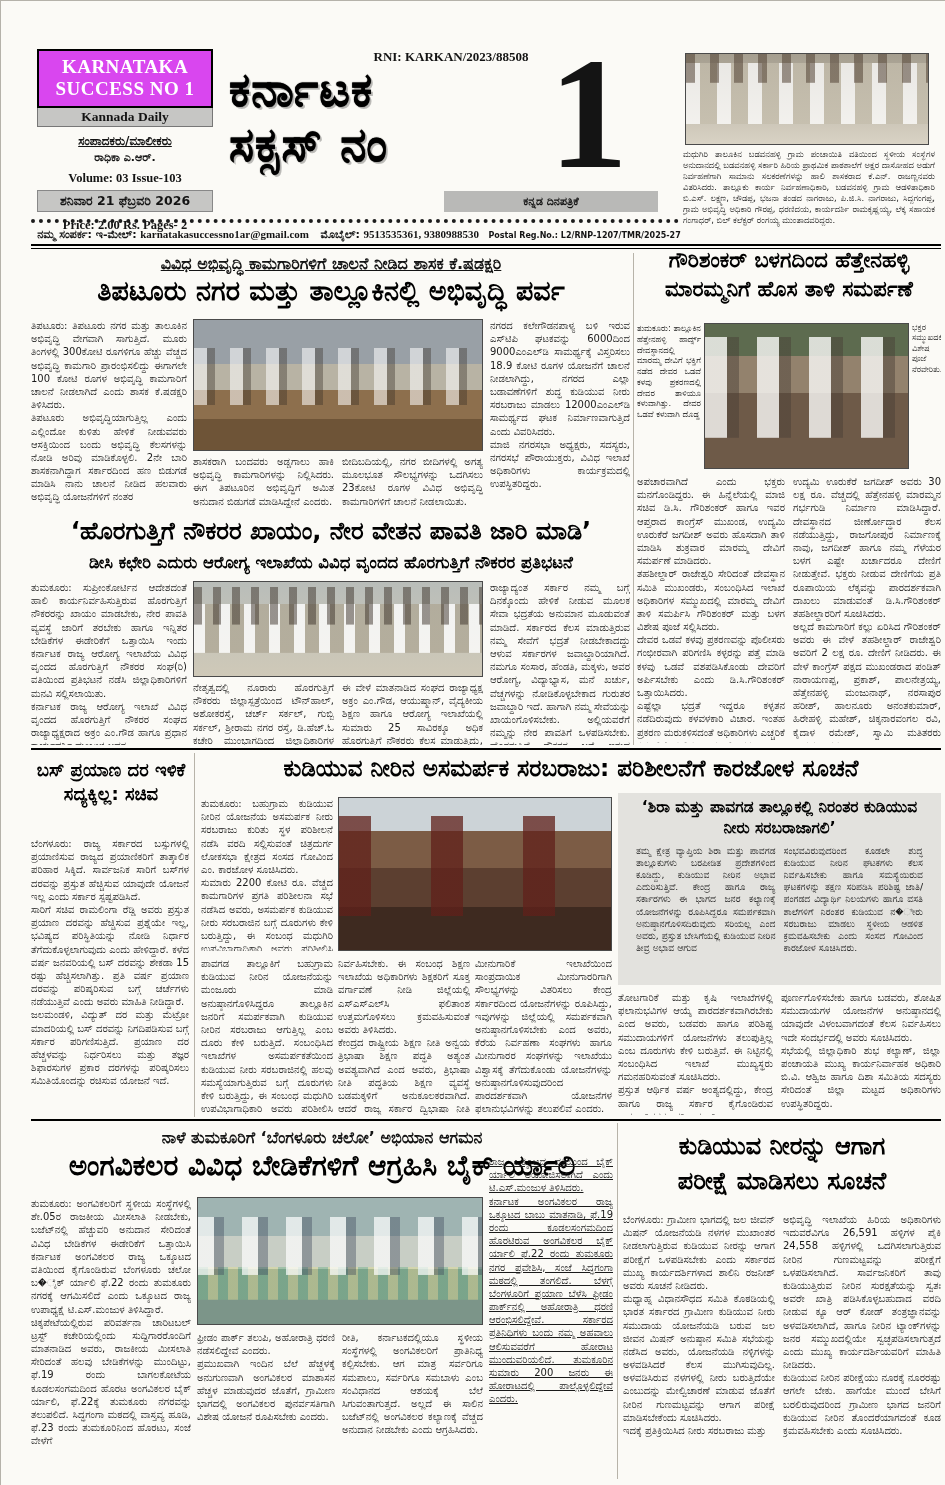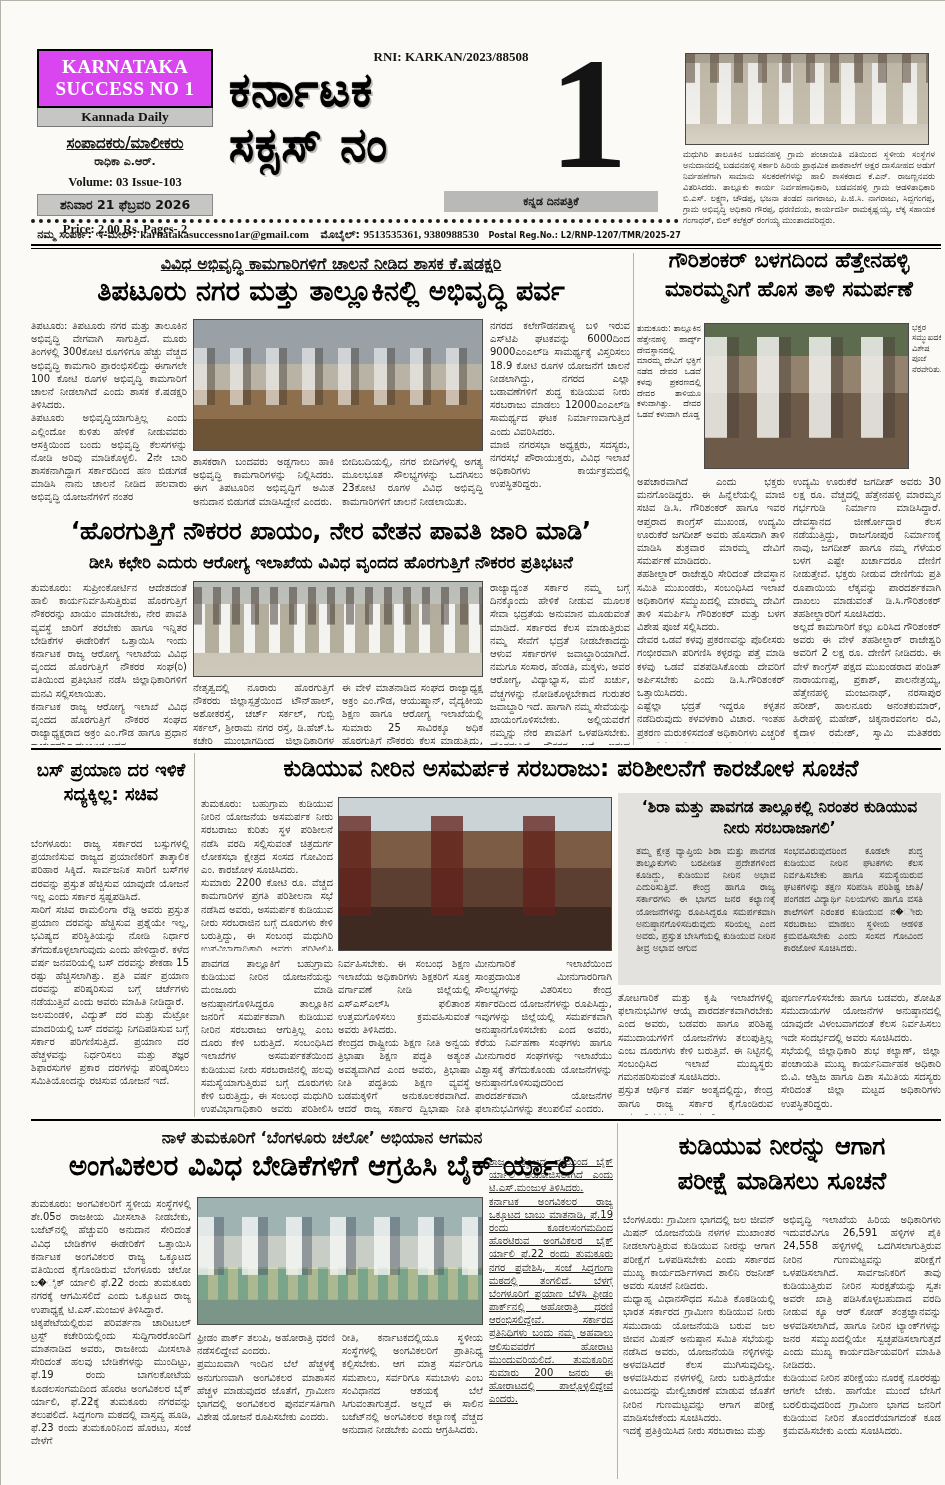--- a/index.html
+++ b/index.html
@@ -50,21 +50,21 @@
 <body>
 
 <div class="page">
 
   <div class="abs" style="left:36px;top:48px;width:176px;">
     <div class="blackbox c serif" style="padding:5px 2px 6px;border:2px solid #000;">
       <div style="font-size:19px;font-weight:bold;letter-spacing:.5px;">KARNATAKA</div>
       <div style="font-size:19px;font-weight:bold;letter-spacing:.5px;">SUCCESS NO 1</div>
     </div>
     <div class="grayband c serif b" style="font-size:13.5px;padding:1px 0;border:1px solid #777;border-top:none;">Kannada Daily</div>
-    <div class="c b" style="font-size:15px;margin-top:7px;text-decoration:underline;">ಸಂಪಾದಕರು/ಮಾಲೀಕರು</div>
+    <div class="c b" style="font-size:12px;margin-top:7px;text-decoration:underline;">ಸಂಪಾದಕರು/ಮಾಲೀಕರು</div>
     <div class="c b" style="font-size:11px;margin-top:3px;">ರಾಧಿಕಾ ಎ.ಆರ್.</div>
     <div class="c serif b" style="font-size:12.5px;margin-top:7px;">Volume: 03  Issue-103</div>
     <div class="grayband c b" style="font-size:12.5px;margin-top:4px;padding:2px 0;border:1px solid #888;">ಶನಿವಾರ 21 ಫೆಬ್ರವರಿ 2026</div>
     <div class="c serif b" style="font-size:12.5px;margin-top:6px;">Price:  2.00 Rs.   Pages- 2</div>
   </div>
 
   <div class="abs c serif b" style="left:300px;top:48px;width:300px;font-size:13px;">RNI: KARKAN/2023/88508</div>
   <div class="abs nameplate" style="left:228px;top:62px;width:330px;font-size:47px;line-height:1.16;">
     <div>ಕರ್ನಾಟಕ</div>
     <div>ಸಕ್ಸಸ್ ನಂ</div>

